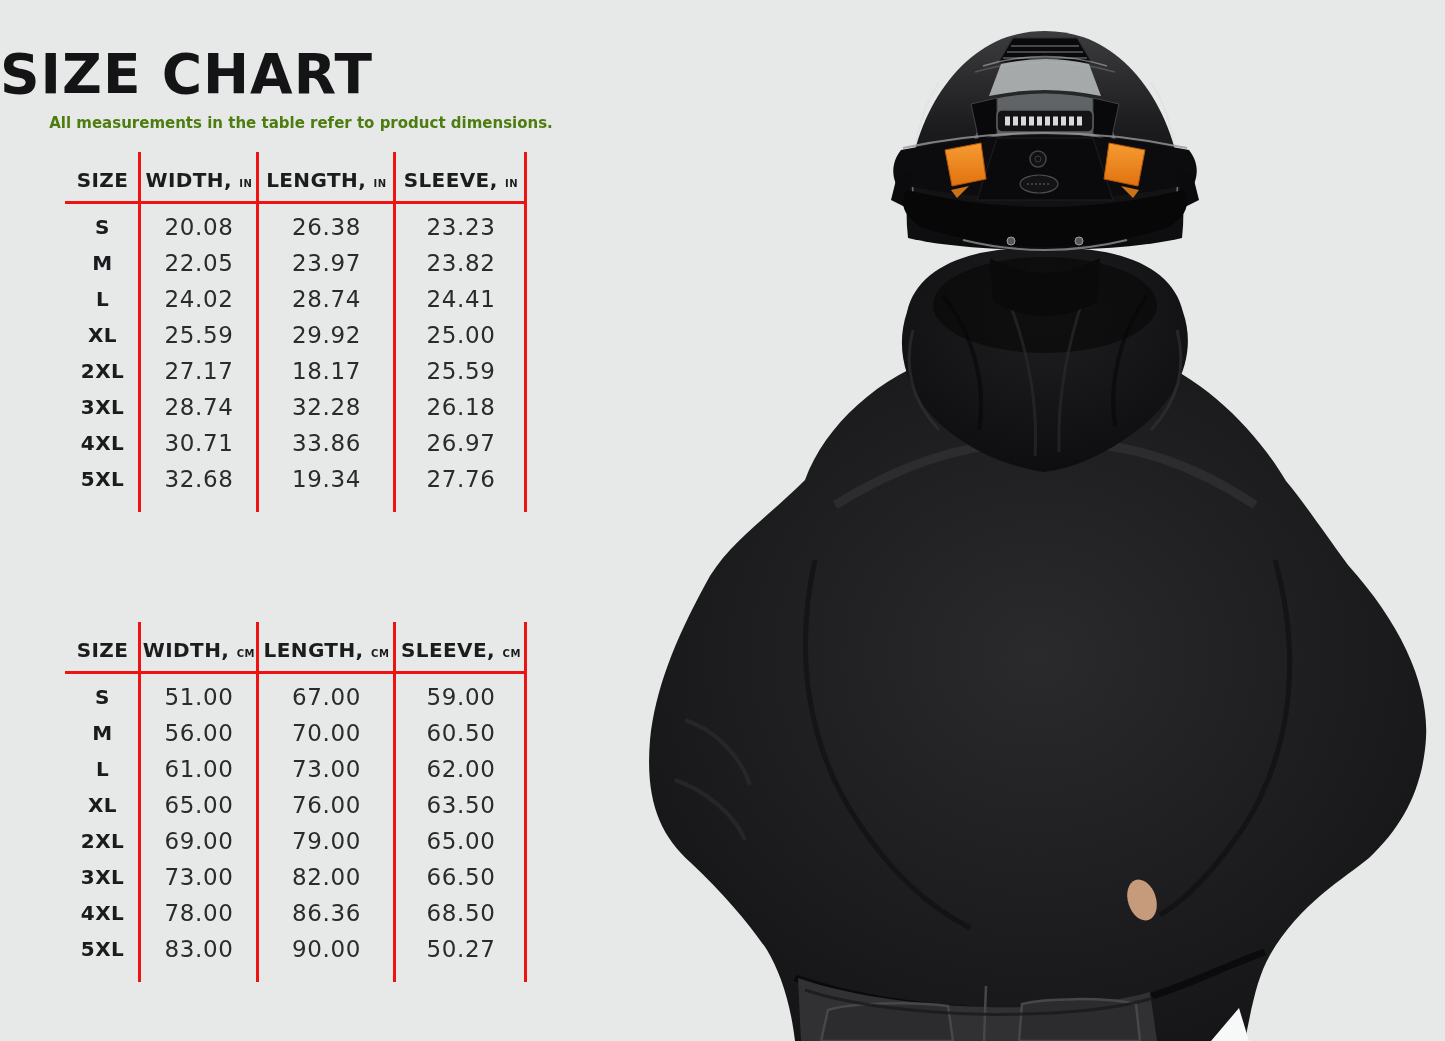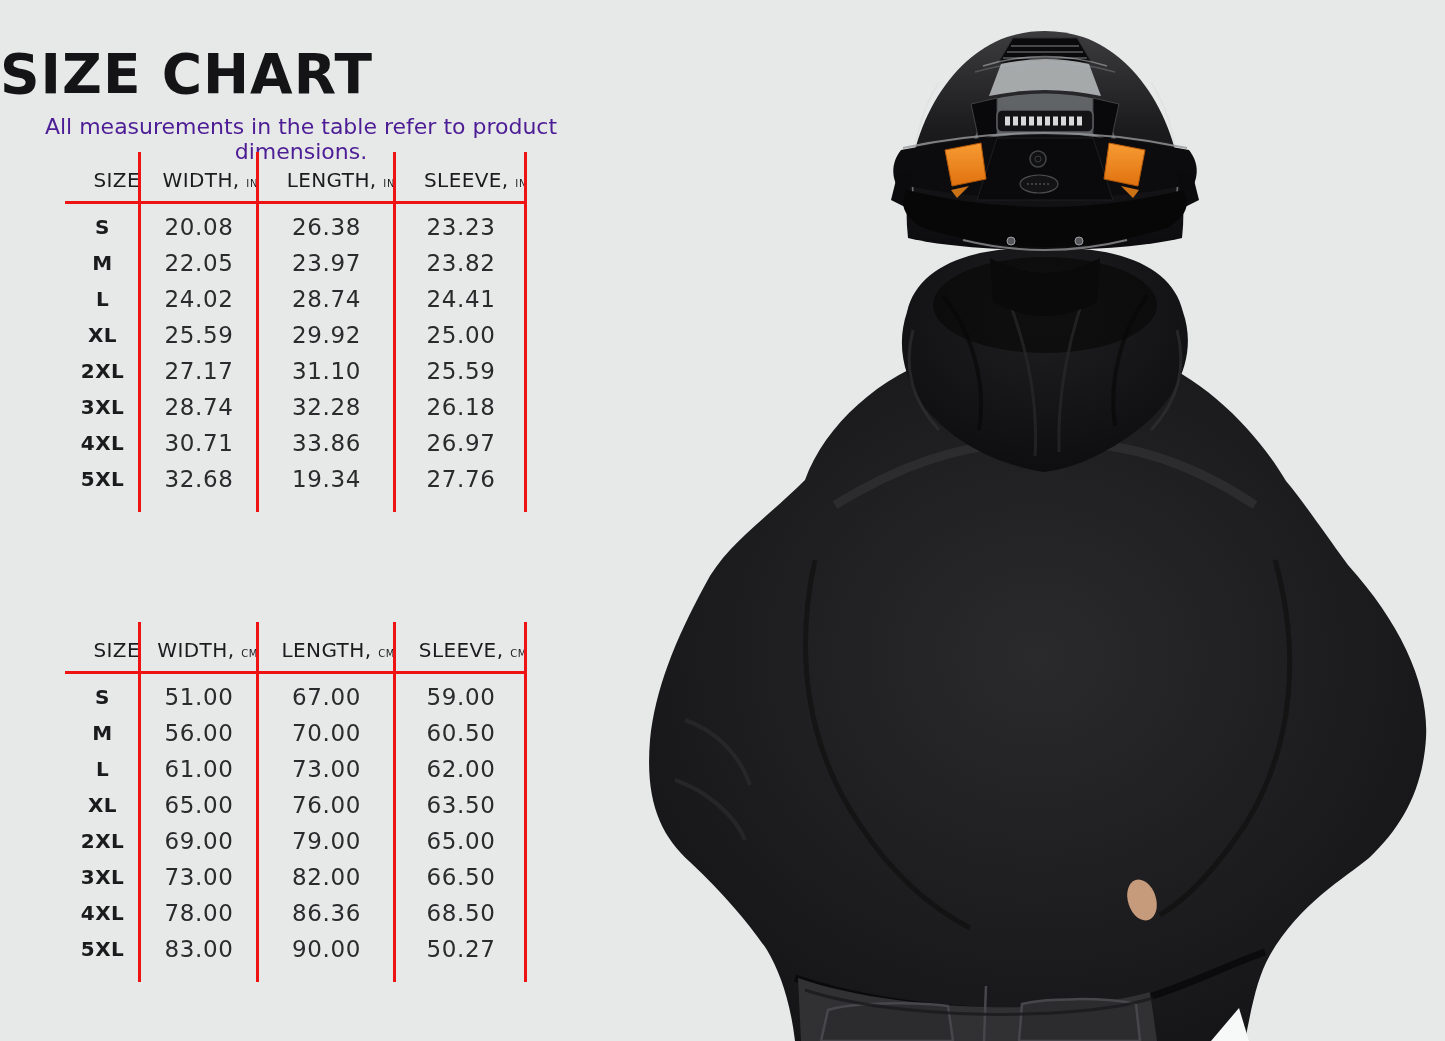--- a/index.html
+++ b/index.html
@@ -2,27 +2,27 @@
 <html><head>
 <meta charset="utf-8">
 <style>
   html,body{margin:0;padding:0;background:#cfd0d1}
   .page{position:relative;width:1445px;height:1041px;background:#e7e8e8;overflow:hidden;
         font-family:"DejaVu Sans","Liberation Sans",sans-serif;color:#1b1b1d}
   .panel{position:absolute;left:0;top:0;width:602px;height:100%}
   .title{position:absolute;left:0;top:42px;width:100%;margin:0;text-align:left;
          font-size:55px;font-weight:700;letter-spacing:1px;color:#141416}
   .subtitle{position:absolute;left:0;top:114px;width:100%;margin:0;text-align:center;
-            font-size:22px;font-weight:400;color:#4c1d95}
+            font-size:15px;font-weight:700;color:#4d7c0f}
   .table{position:absolute;left:65px;width:462px;height:360px}
   .t-in{top:152px}
   .t-cm{top:622px}
   .thead{display:grid;grid-template-columns:75px 118px 137px 132px;height:51px;
          align-items:center;padding-top:4px;box-sizing:border-box}
-  .th{text-align:right;font-weight:400;font-size:20px;letter-spacing:.4px;white-space:nowrap;color:#1c1c1e}
+  .th{text-align:center;font-weight:700;font-size:20px;letter-spacing:.4px;white-space:nowrap;color:#1c1c1e}
   .th .unit{font-size:10px;letter-spacing:.6px}
   .tbody{margin-top:6px}
   .trow{display:grid;grid-template-columns:75px 118px 137px 132px;height:36px;
         align-items:center;text-align:center}
   .cell{font-size:23px;font-weight:400;letter-spacing:.6px;color:#2b2b2d}
   .cell.size{font-size:20px;font-weight:700;letter-spacing:.4px;color:#1b1b1d}
   .vline{position:absolute;top:0;bottom:0;width:3px;background:#ee1212}
   .v1{left:73px}.v2{left:191px}.v3{left:328px}.v4{left:459px}
   .hline{position:absolute;left:0;top:49px;width:462px;height:3px;background:#ee1212}
   .photo{position:absolute;left:645px;top:0;width:800px;height:1041px;margin:0}
@@ -76,21 +76,21 @@
           </div>
           <div class="trow">
             <div class="cell size">XL</div>
             <div class="cell">25.59</div>
             <div class="cell">29.92</div>
             <div class="cell">25.00</div>
           </div>
           <div class="trow">
             <div class="cell size">2XL</div>
             <div class="cell">27.17</div>
-            <div class="cell">31.10</div>
+            <div class="cell">18.17</div>
             <div class="cell">25.59</div>
           </div>
           <div class="trow">
             <div class="cell size">3XL</div>
             <div class="cell">28.74</div>
             <div class="cell">32.28</div>
             <div class="cell">26.18</div>
           </div>
           <div class="trow">
             <div class="cell size">4XL</div>

